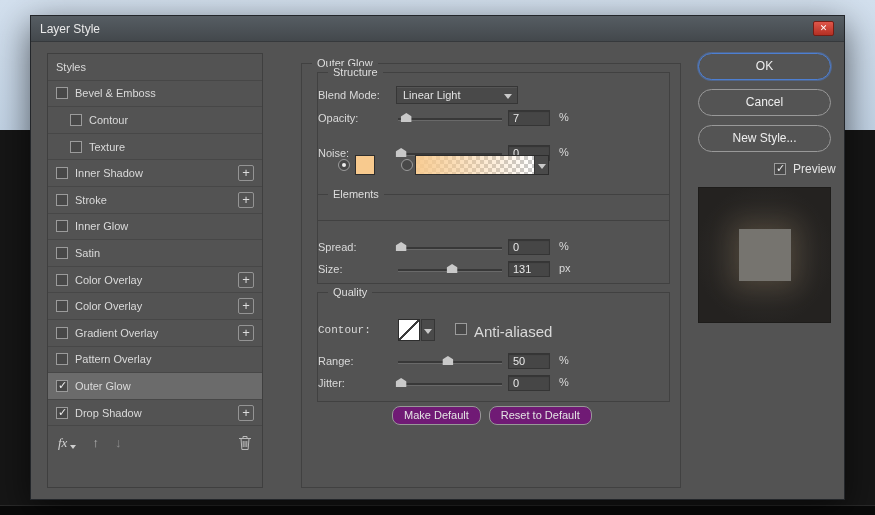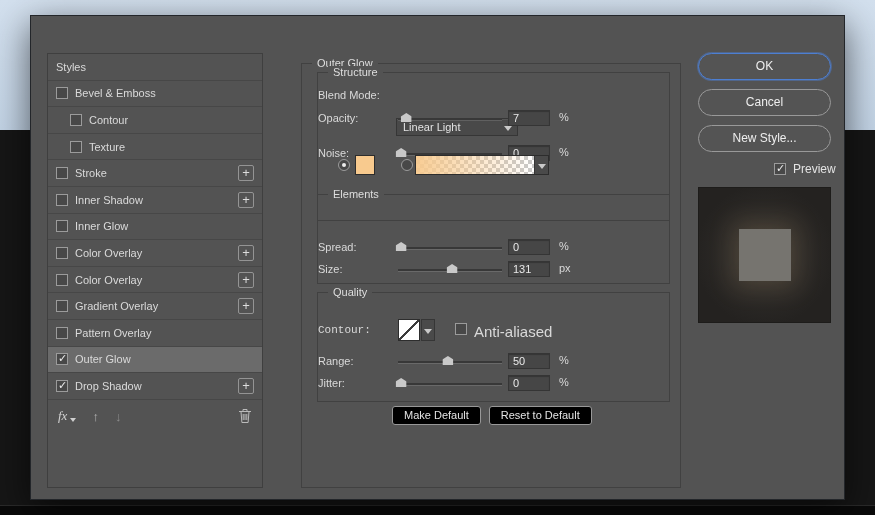--- a/index.html
+++ b/index.html
@@ -75,21 +75,21 @@
 
   .contour-thumb { position:absolute; left:80px; top:0; width:22px; height:22px; border:1px solid #2d2d2d; cursor:pointer;
                    background:linear-gradient(to bottom right,#ffffff 0 47%,#3c3c3c 47% 53%,#ffffff 53% 100%); }
   .contour-caret { position:absolute; left:103px; top:0; width:14px; height:22px; background:#4a4a4a; border:1px solid #363636; cursor:pointer; }
   .contour-caret::after { content:""; position:absolute; left:2px; top:9px; width:0; height:0;
                           border-left:4px solid transparent; border-right:4px solid transparent; border-top:5px solid #c9c9c9; }
   .aa-cb { position:absolute; left:137px; top:4px; }
   .aa-lbl { position:absolute; left:156px; top:4px; font-size:15px; color:#d9d9d9; }
 
   .def-btns { position:absolute; left:90px; top:342px; display:flex; gap:8px; }
-  .flat-btn { height:19px; background:#000000; border:1px solid #989898; border-radius:3px;
+  .flat-btn { height:19px; background:#701a75; border:1px solid #989898; border-radius:8px;
               color:#e4e4e4; font-size:11px; padding:0 11px; line-height:17px; cursor:pointer; }
 
   
   .pill { position:absolute; left:667px; width:133px; height:27px; border-radius:14px; background:#545454;
           border:1px solid #999999; color:#eeeeee; font-size:12px; text-align:center; line-height:25px; cursor:pointer; }
   .pill.ok { border-color:#4d7fd2; box-shadow:0 0 0 1px rgba(77,127,210,.45); }
   .preview-row { position:absolute; left:699px; top:146px; display:flex; align-items:center; gap:7px;padding-left:44px; }
   .preview-row .lbl-p { font-size:12px; color:#e3e3e3; }
   .preview-thumb { position:absolute; left:667px; top:171px; width:133px; height:136px;
                    background:radial-gradient(ellipse at center,#363330 0%,#242220 75%); border:1px solid #1d1c1a;
@@ -98,50 +98,58 @@
 </style>
 </head>
 <body>
 
 <div class="stage">
   <div class="bg-top"></div>
   <div class="bg-bottom"></div>
   <div class="bg-strip"></div>
 
   <div class="dialog">
+    <div class="titlebar">
+      <span class="title">Layer Style</span>
+      <span class="close-btn"></span>
+    </div>
 
     <div class="sidebar">
       <div class="s-item">
         <span>Styles</span>
       </div>
       <div class="s-item">
         <span class="cb"></span>
         <span>Bevel &amp; Emboss</span>
       </div>
       <div class="s-item indent">
         <span class="cb"></span>
         <span>Contour</span>
       </div>
       <div class="s-item indent">
         <span class="cb"></span>
         <span>Texture</span>
       </div>
       <div class="s-item">
         <span class="cb"></span>
+        <span>Inner Shadow</span>
+        <span class="plus"></span>
+      </div>
+      <div class="s-item">
+        <span class="cb"></span>
         <span>Stroke</span>
         <span class="plus"></span>
       </div>
       <div class="s-item">
         <span class="cb"></span>
-        <span>Inner Shadow</span>
-        <span class="plus"></span>
-      </div>
-      <div class="s-item">
-        <span class="cb"></span>
         <span>Inner Glow</span>
+      </div>
+      <div class="s-item">
+        <span class="cb"></span>
+        <span>Satin</span>
       </div>
       <div class="s-item">
         <span class="cb"></span>
         <span>Color Overlay</span>
         <span class="plus"></span>
       </div>
       <div class="s-item">
         <span class="cb"></span>
         <span>Color Overlay</span>
         <span class="plus"></span>
@@ -179,21 +187,21 @@
     </div>
 
     <div class="group outer-panel">
       <span class="legend">Outer Glow</span>
 
       <div class="group" style="left:15px; top:8px; width:353px; height:149px;">
         <span class="legend">Structure</span>
 
         <div class="row" style="top:12px;">
           <span class="lbl">Blend Mode:</span>
-          <span class="dropdown" style="width:122px;margin-top:32px;">
+          <span class="dropdown" style="width:122px;">
             <span>Linear Light</span>
             <span class="dd-caret"></span>
           </span>
         </div>
 
         <div class="row" style="top:35px;">
           <span class="lbl">Opacity:</span>
           <span class="slider">
             <span class="track"></span>
             <span class="thumb" style="left:8%;"></span>

